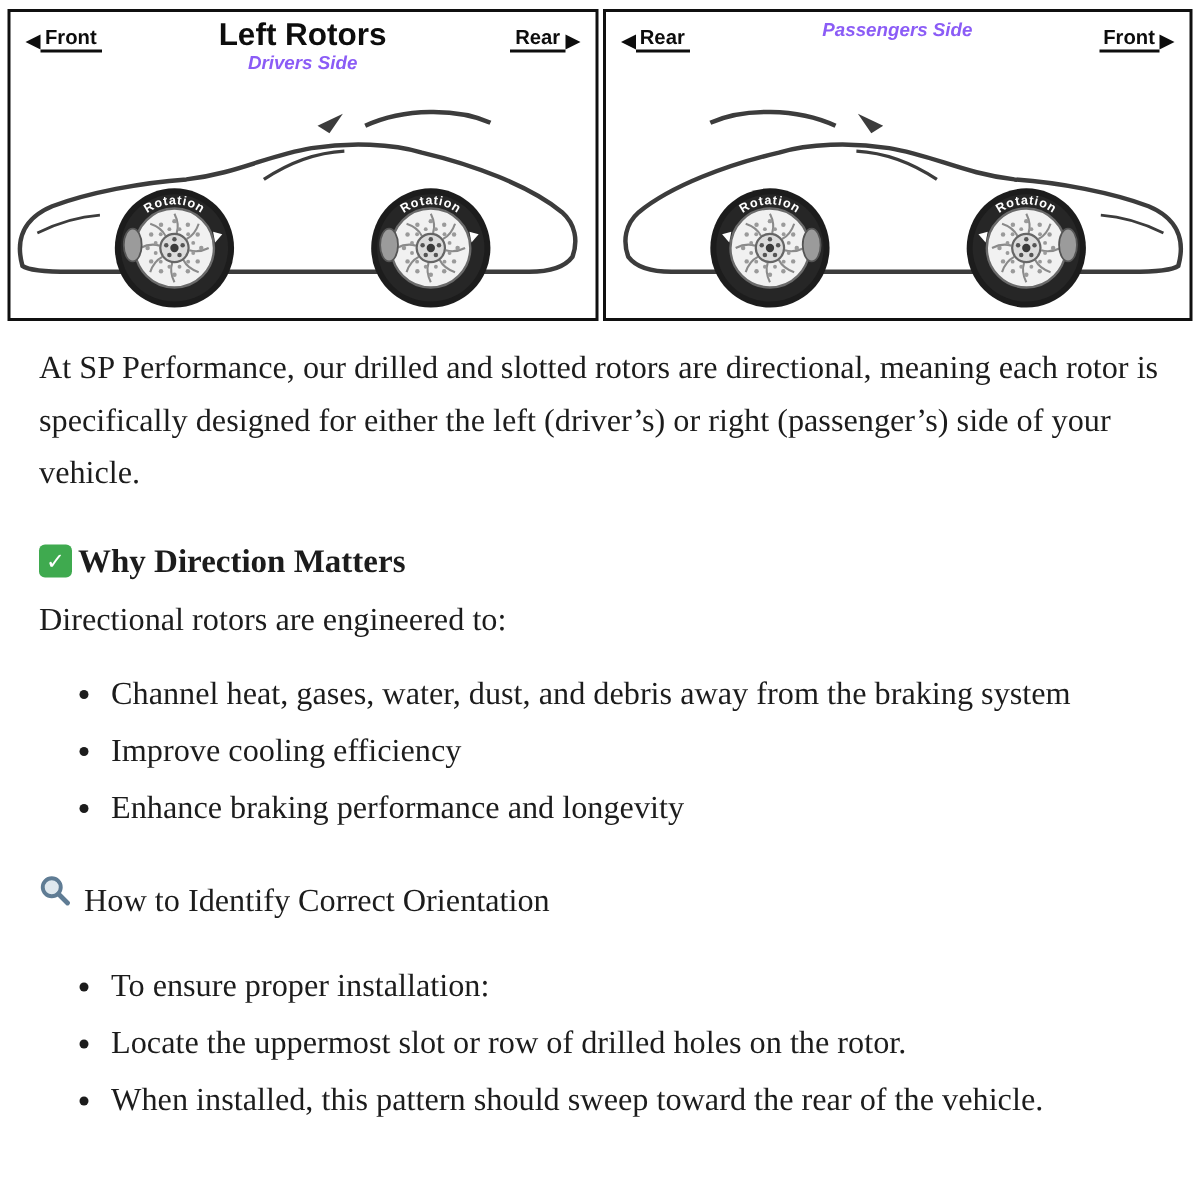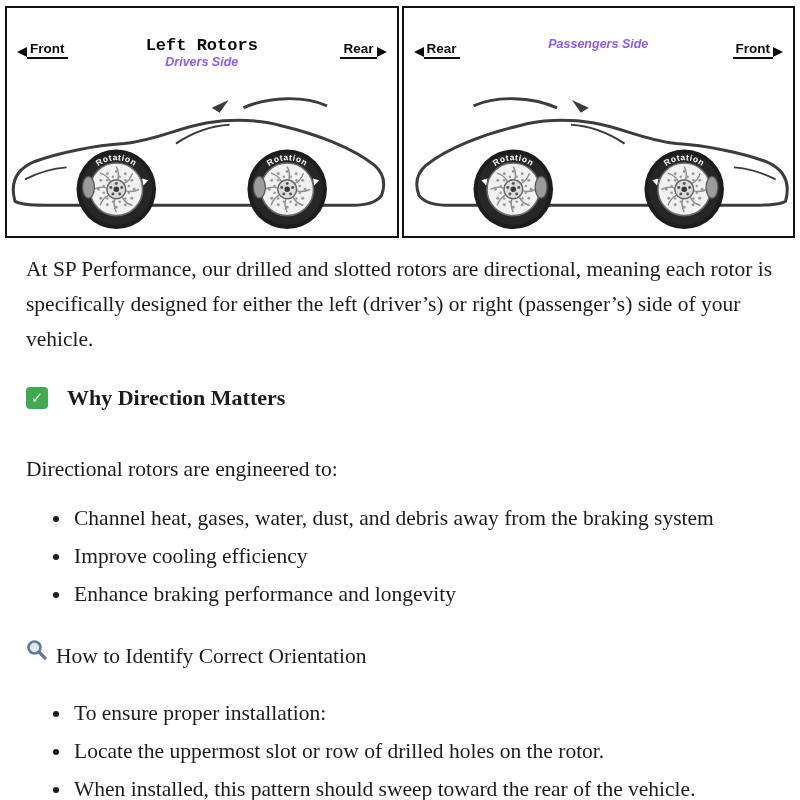--- a/index.html
+++ b/index.html
@@ -12,24 +12,24 @@
 
   
   .diagram { display:flex; gap:3px; padding:6px 5px 0 5px; }
   .panel {
     flex:1;
     border:2px solid #101010;
     background:#fff;
     position:relative;
     overflow:hidden;
   }
-  .panel-header { position:relative; text-align:center; padding-top:5px; height:46px;margin-top:24px; }
+  .panel-header { position:relative; text-align:center; padding-top:5px; height:46px; }
   .panel-title {
-    font-family:Liberation Mono, monospace;
-    font-weight:bold; font-size:17px; line-height:1.05; color:#0d0d0d;
+    font-family:Liberation Sans, sans-serif;
+    font-weight:bold; font-size:21px; line-height:1.05; color:#0d0d0d;
   }
   .panel-sub {
     font-family:"Liberation Sans", sans-serif;
     font-weight:bold; font-style:italic; font-size:12.5px; color:#8b5cf6;
   }
   .dir {
     position:absolute; top:9px;
     display:flex; align-items:center;
     font-family:"Liberation Sans", sans-serif;
     font-weight:bold; font-size:13.5px; color:#0d0d0d;
@@ -45,22 +45,22 @@
   .rot-text {
     font-family:"Liberation Sans", sans-serif;
     font-size:8.5px; font-weight:bold; fill:#ffffff; letter-spacing:.6px;
   }
 
   
   .article { padding:14px 26px 10px 26px; font-size:21.5px; line-height:1.62; }
   .article p { margin:0 0 8px 0; }
 
   .h-bold {
-    display:flex; align-items:center; gap:19px;
-    font-weight:bold; font-size:22px; margin:24px 0 36px 0;
+    display:flex; align-items:center; gap:4px;
+    font-weight:bold; font-size:22px; margin:24px 0 4px 0;
   }
   .h-reg {
     display:flex; align-items:flex-start; gap:9px;
     font-weight:normal; font-size:21.5px; margin:28px 0 22px 0;
   }
 
   .check-icon {
     flex:0 0 auto;
     width:22px; height:22px; border-radius:4px;
     background:#3faa4f;

